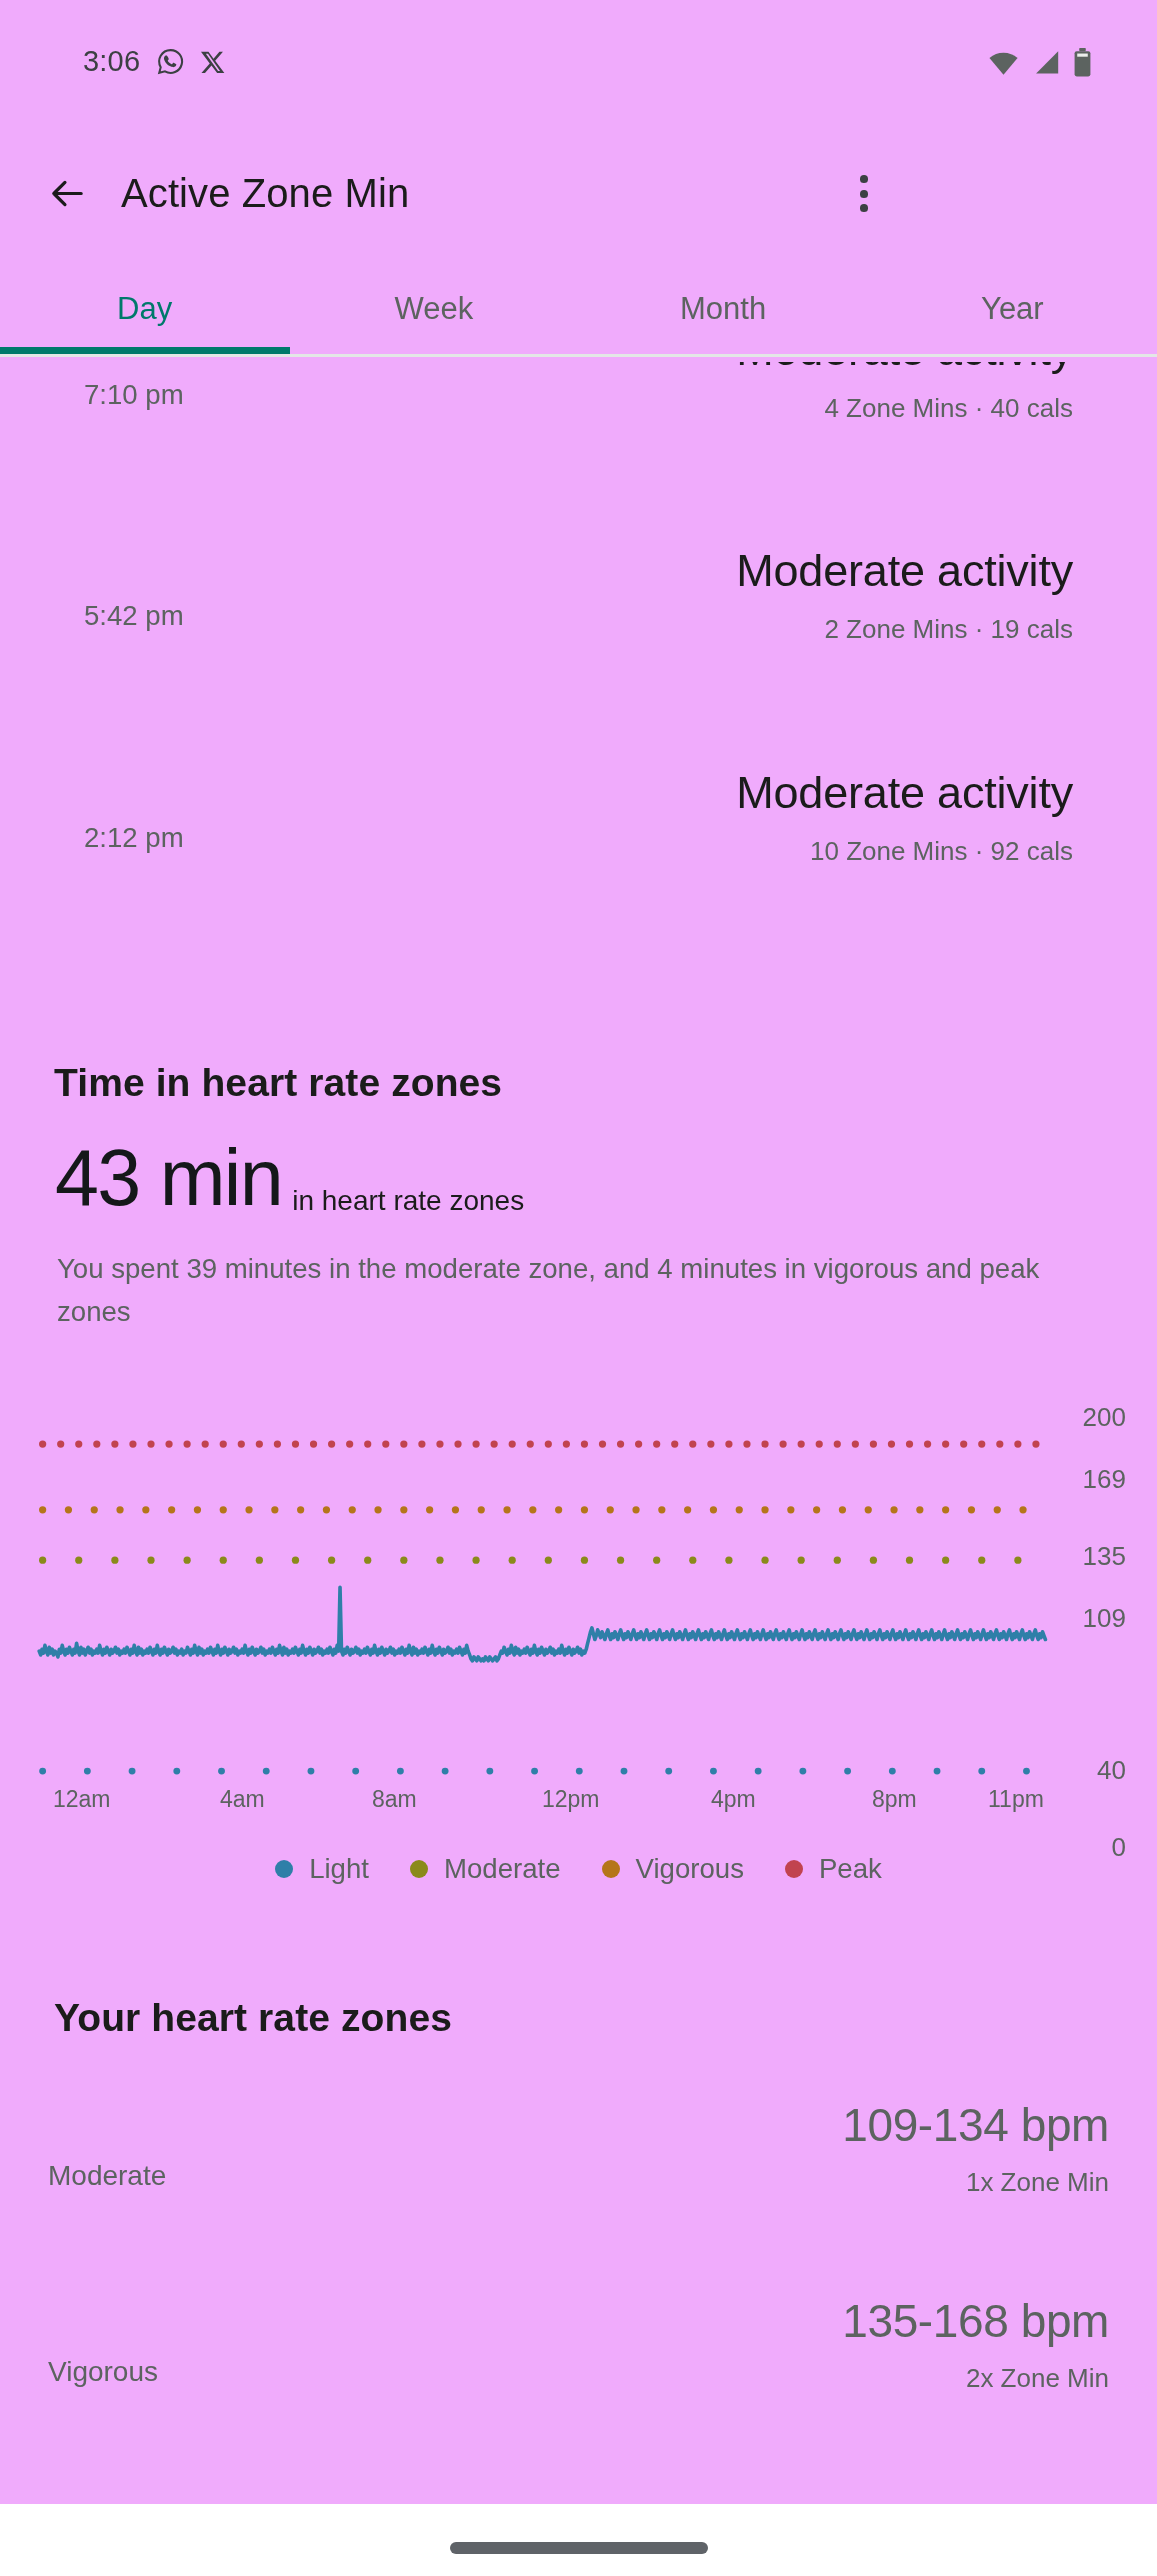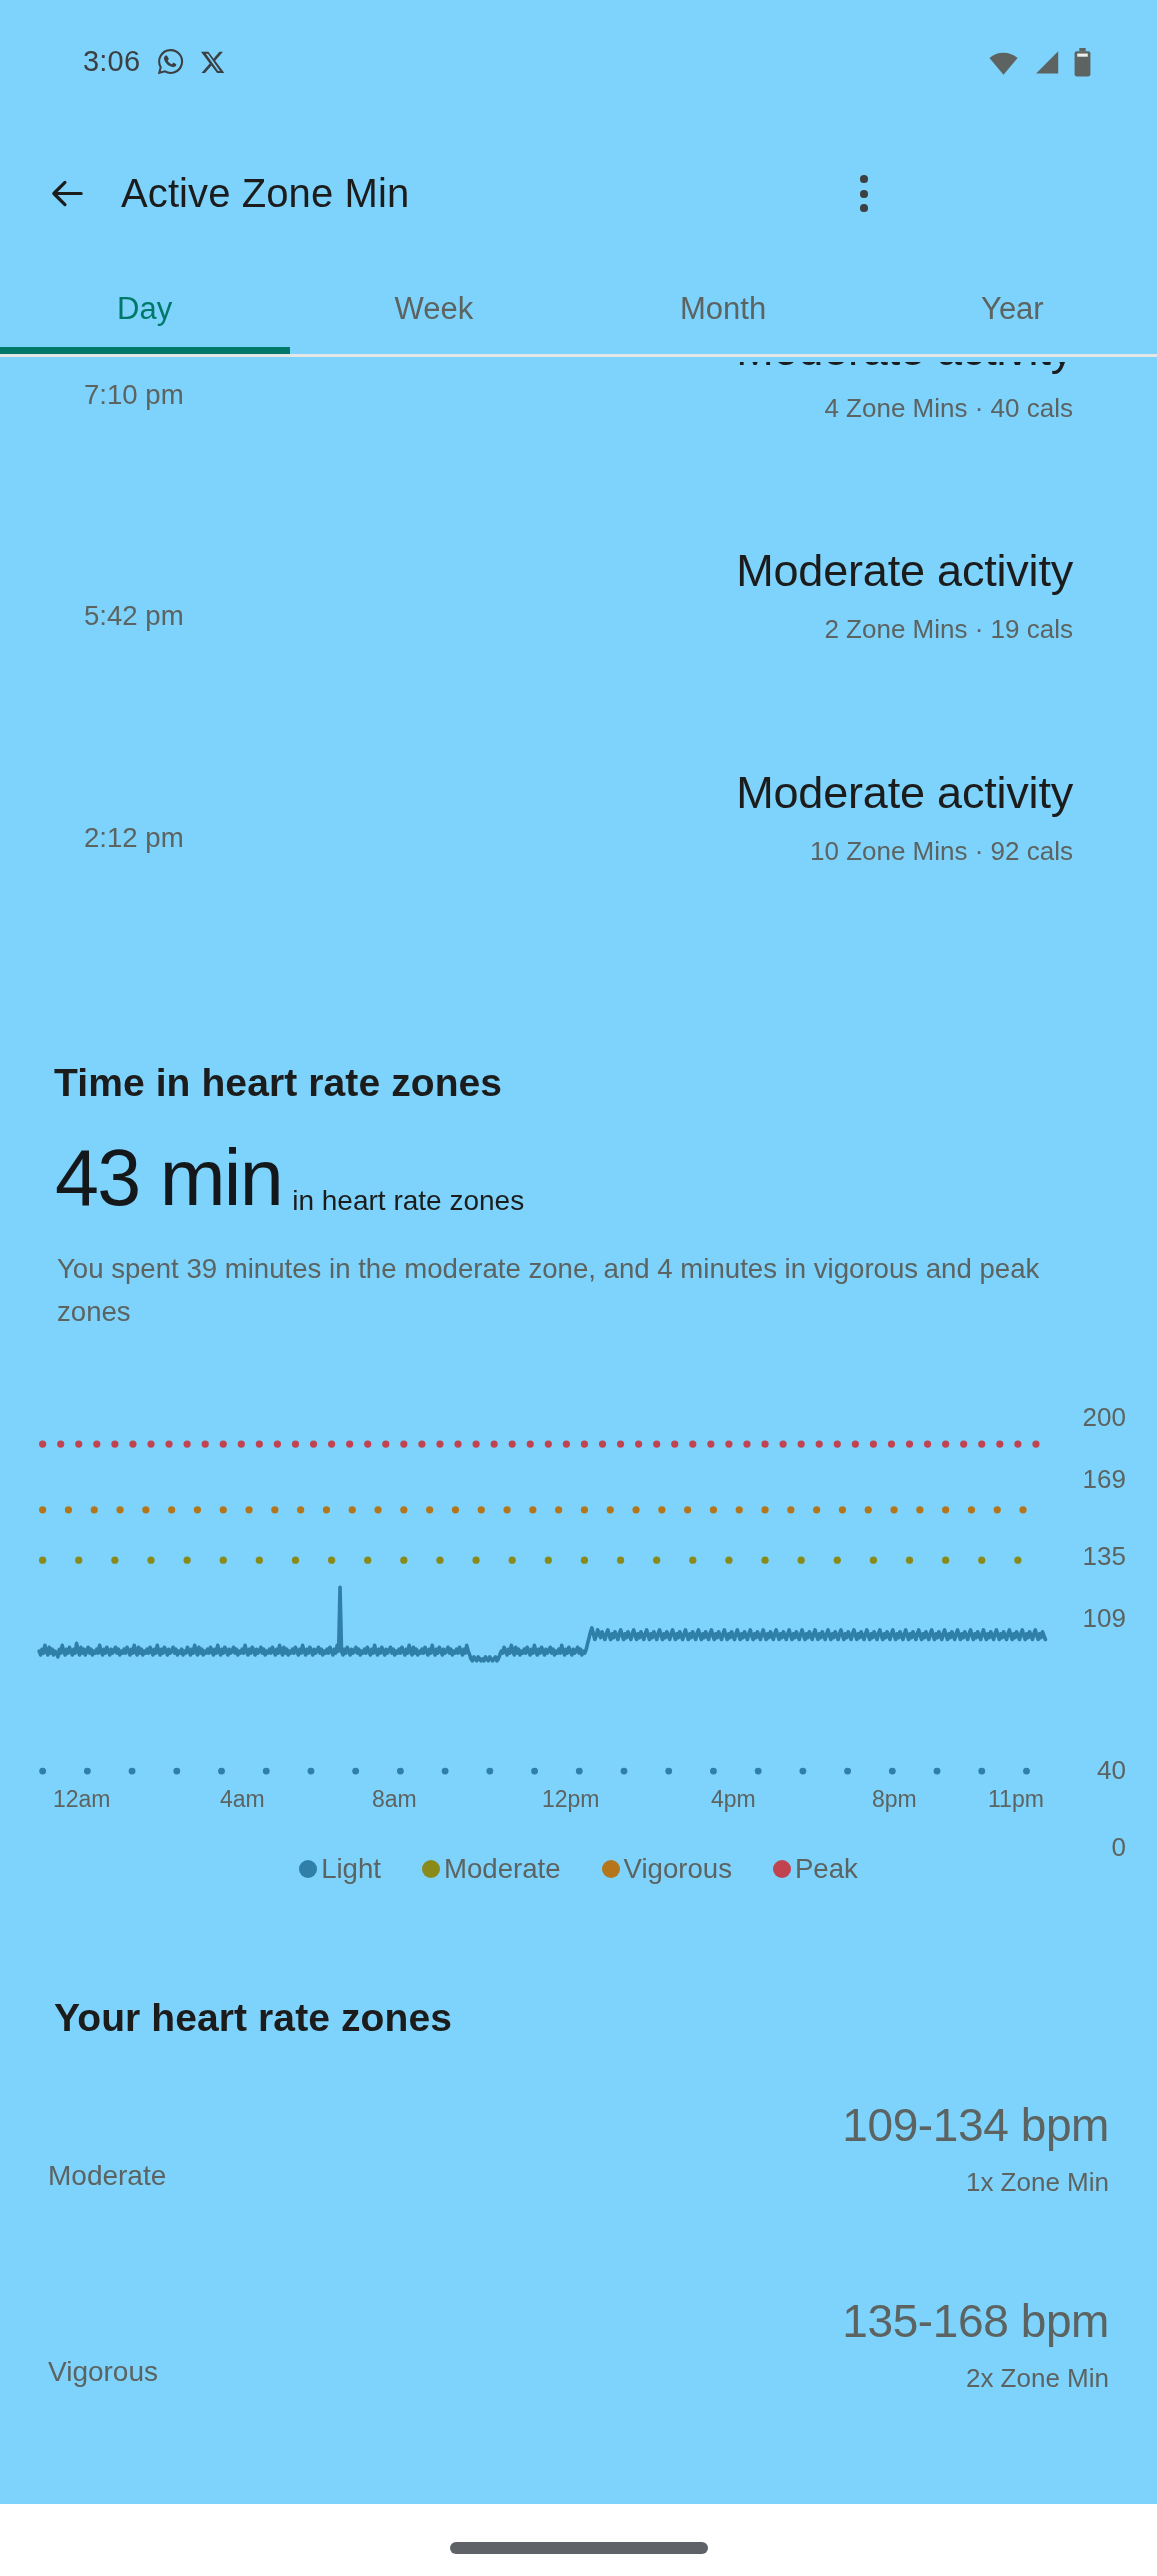--- a/index.html
+++ b/index.html
@@ -2,21 +2,21 @@
 <html style="font-size:13.8px"><head>
 <meta charset="utf-8">
 <style>
   * { margin:0; padding:0; box-sizing:border-box; }
   html, body {
     width:1157px; height:2576px;
     background:#eceeec;
     font-family:"Liberation Sans", sans-serif;
     -webkit-font-smoothing:antialiased;
   }
-  .phone { position:relative; width:1157px; height:2576px; background:#7dd3fc; overflow:hidden; }
+  .phone { position:relative; width:1157px; height:2576px; background:#f0abfc; overflow:hidden; }
 
   
   .statusbar { position:absolute; left:0; top:0; width:1157px; height:83px; }
   .sb-left { position:absolute; left:83px; top:45px; display:flex; align-items:center; gap:15.5px; }
   .sb-time { font-size:29px; color:#3c4043; letter-spacing:0.2px; }
   .sb-right { position:absolute; right:65px; top:48px; display:flex; align-items:center; gap:12px; }
   .ico { display:block; }
 
   
   .appbar { position:absolute; left:0; top:142px; width:931px; height:103px; }
@@ -55,21 +55,21 @@
 
   
   .chart-wrap { position:absolute; left:0; top:1360px; width:1157px; height:482px; }
   .chart-svg { position:absolute; left:0; top:0; }
   .ylab { position:absolute; right:31px; font-size:26px; color:#5c6360; text-align:right; }
   .xlab { position:absolute; top:1786px; font-size:23px; color:#5c6360; }
 
   
   .legend { position:absolute; left:0; top:1853px; width:1157px;
             display:flex; align-items:center; justify-content:center; gap:41px; }
-  .leg-item { display:flex; align-items:center; gap:4px; }
+  .leg-item { display:flex; align-items:center; gap:16px; }
   .leg-dot { width:18px; height:18px; border-radius:50%; }
   .leg-lab { font-size:27.6px; color:#5c6360; }
 
   
   .zone-row { position:absolute; left:0; width:1157px; height:203px; }
   .zone-name { position:absolute; left:48px; top:83px; font-size:28px; color:#5c6360; }
   .zone-range { position:absolute; right:48px; top:20.7px; font-size:46px; color:#5c6360; letter-spacing:-0.4px; }
   .zone-mult { position:absolute; right:48px; top:90px; font-size:26px; color:#5c6360; }
 
   

